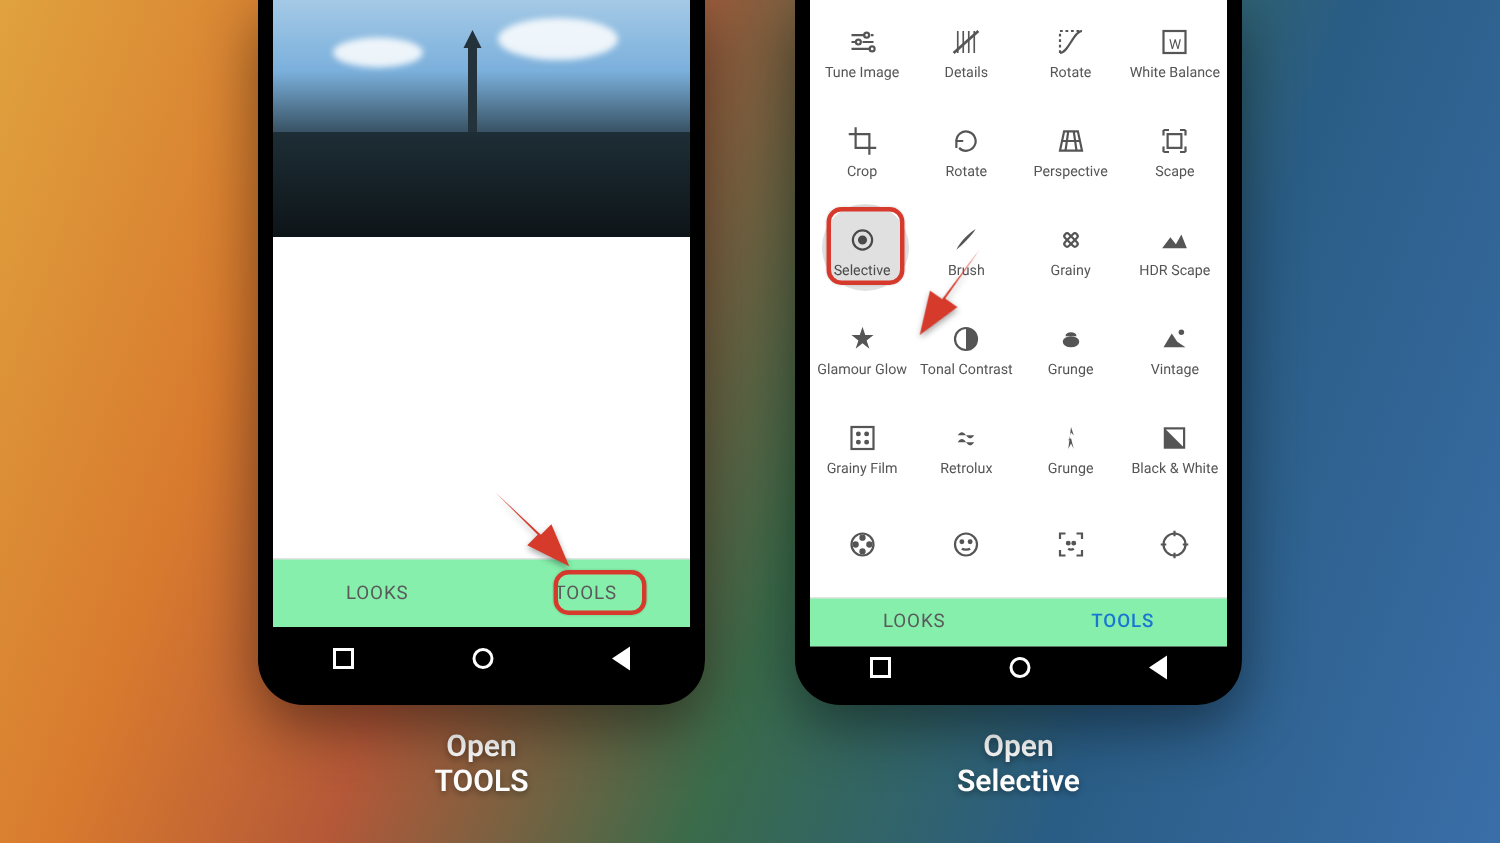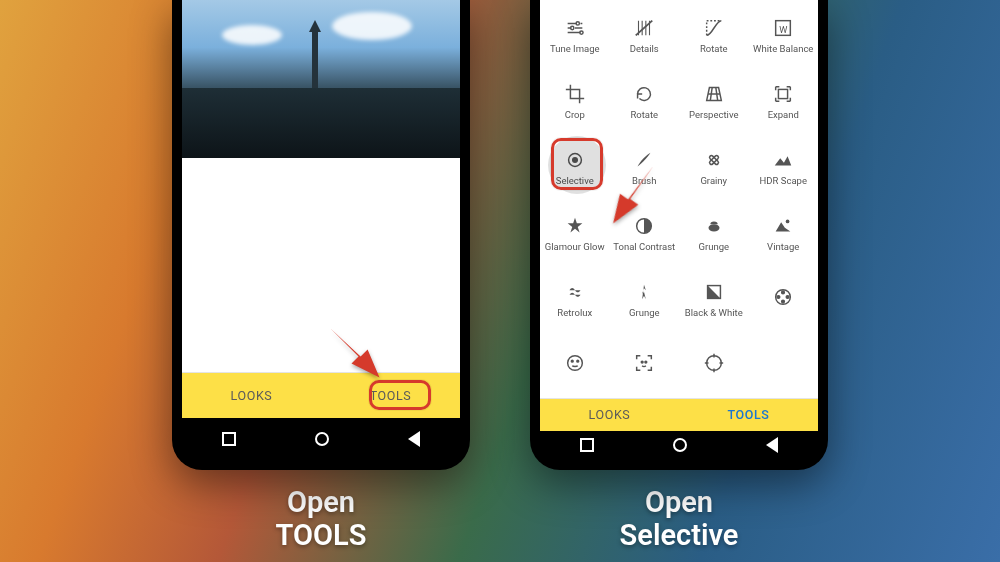--- a/index.html
+++ b/index.html
@@ -87,21 +87,21 @@
     right: 60px;
     bottom: 38px;
     width: 40px;
     height: 20px;
     background: #1a272e;
     border-radius: 20px 20px 0 0;
   }
   .spacer { flex: 1; background: #ffffff; }
   .bottom-tabs {
     height: 46px;
-    background: #fde047;
+    background: #86efac;
     border-top: 1px solid #e4e4e4;
     display: flex;
   }
   .tab {
     flex: 1;
     display: flex;
     align-items: center;
     justify-content: center;
     font-size: 12.5px;
     letter-spacing: 0.6px;
@@ -175,21 +175,21 @@
     position:absolute;
     width:70px;height:70px;
     pointer-events:none;
   }
   .arrow svg { width:100%; height:100%; filter: drop-shadow(0 2px 2px rgba(0,0,0,0.35)); }
   .arrow path { fill:#d53a2b; }
   
   .caption {
     margin-top:16px;
     color:#fff;
-    font-size:29px;
+    font-size:20px;
     font-weight:600;
     text-align:center;
     line-height:1.15;
     text-shadow:0 2px 4px rgba(0,0,0,0.35);
   }
   
   svg.icon { width:22px; height:22px; stroke:#555; stroke-width:1.6; fill:none; }
 </style>
 </head>
 <body>
@@ -300,21 +300,21 @@
               </span>
               <span>Perspective</span>
             </div>
           <div class="tool">
               <span class="ico">
                 <svg class="icon" viewBox="0 0 24 24">
                   <rect x="7" y="7" width="10" height="10"></rect>
                   <path d="M4 4h4M4 4v4M20 4h-4M20 4v4M4 20h4M4 20v-4M20 20h-4M20 20v-4"></path>
                 </svg>
               </span>
-              <span>Expand</span>
+              <span>Scape</span>
             </div>
 
           <div class="tool">
               <span class="ico">
                 <svg class="icon" viewBox="0 0 24 24">
                   <circle cx="12" cy="12" r="7"></circle>
                   <circle cx="12" cy="12" r="2.5" fill="#555"></circle>
                 </svg>
               </span>
               <span>Selective</span>
@@ -374,20 +374,32 @@
           <div class="tool">
               <span class="ico">
                 <svg class="icon" viewBox="0 0 24 24">
                   <path d="M4 18 L10 8 L14 14 L20 18 Z" fill="#555" stroke="none"></path>
                   <circle cx="17" cy="7" r="2" fill="#555" stroke="none"></circle>
                 </svg>
               </span>
               <span>Vintage</span>
             </div>
 
+          <div class="tool">
+              <span class="ico">
+                <svg class="icon" viewBox="0 0 24 24">
+                  <rect x="4" y="4" width="16" height="16"></rect>
+                  <circle cx="9" cy="9" r="1" fill="#555"></circle>
+                  <circle cx="15" cy="9" r="1" fill="#555"></circle>
+                  <circle cx="9" cy="15" r="1" fill="#555"></circle>
+                  <circle cx="15" cy="15" r="1" fill="#555"></circle>
+                </svg>
+              </span>
+              <span>Grainy Film</span>
+            </div>
           <div class="tool">
               <span class="ico">
                 <svg class="icon" viewBox="0 0 24 24">
                   <path d="M6 10c2-3 4-3 6 0s4 3 6 0M6 15c2-3 4-3 6 0s4 3 6 0" fill="#555" stroke="none"></path>
                 </svg>
               </span>
               <span>Retrolux</span>
             </div>
           <div class="tool">
               <span class="ico">

